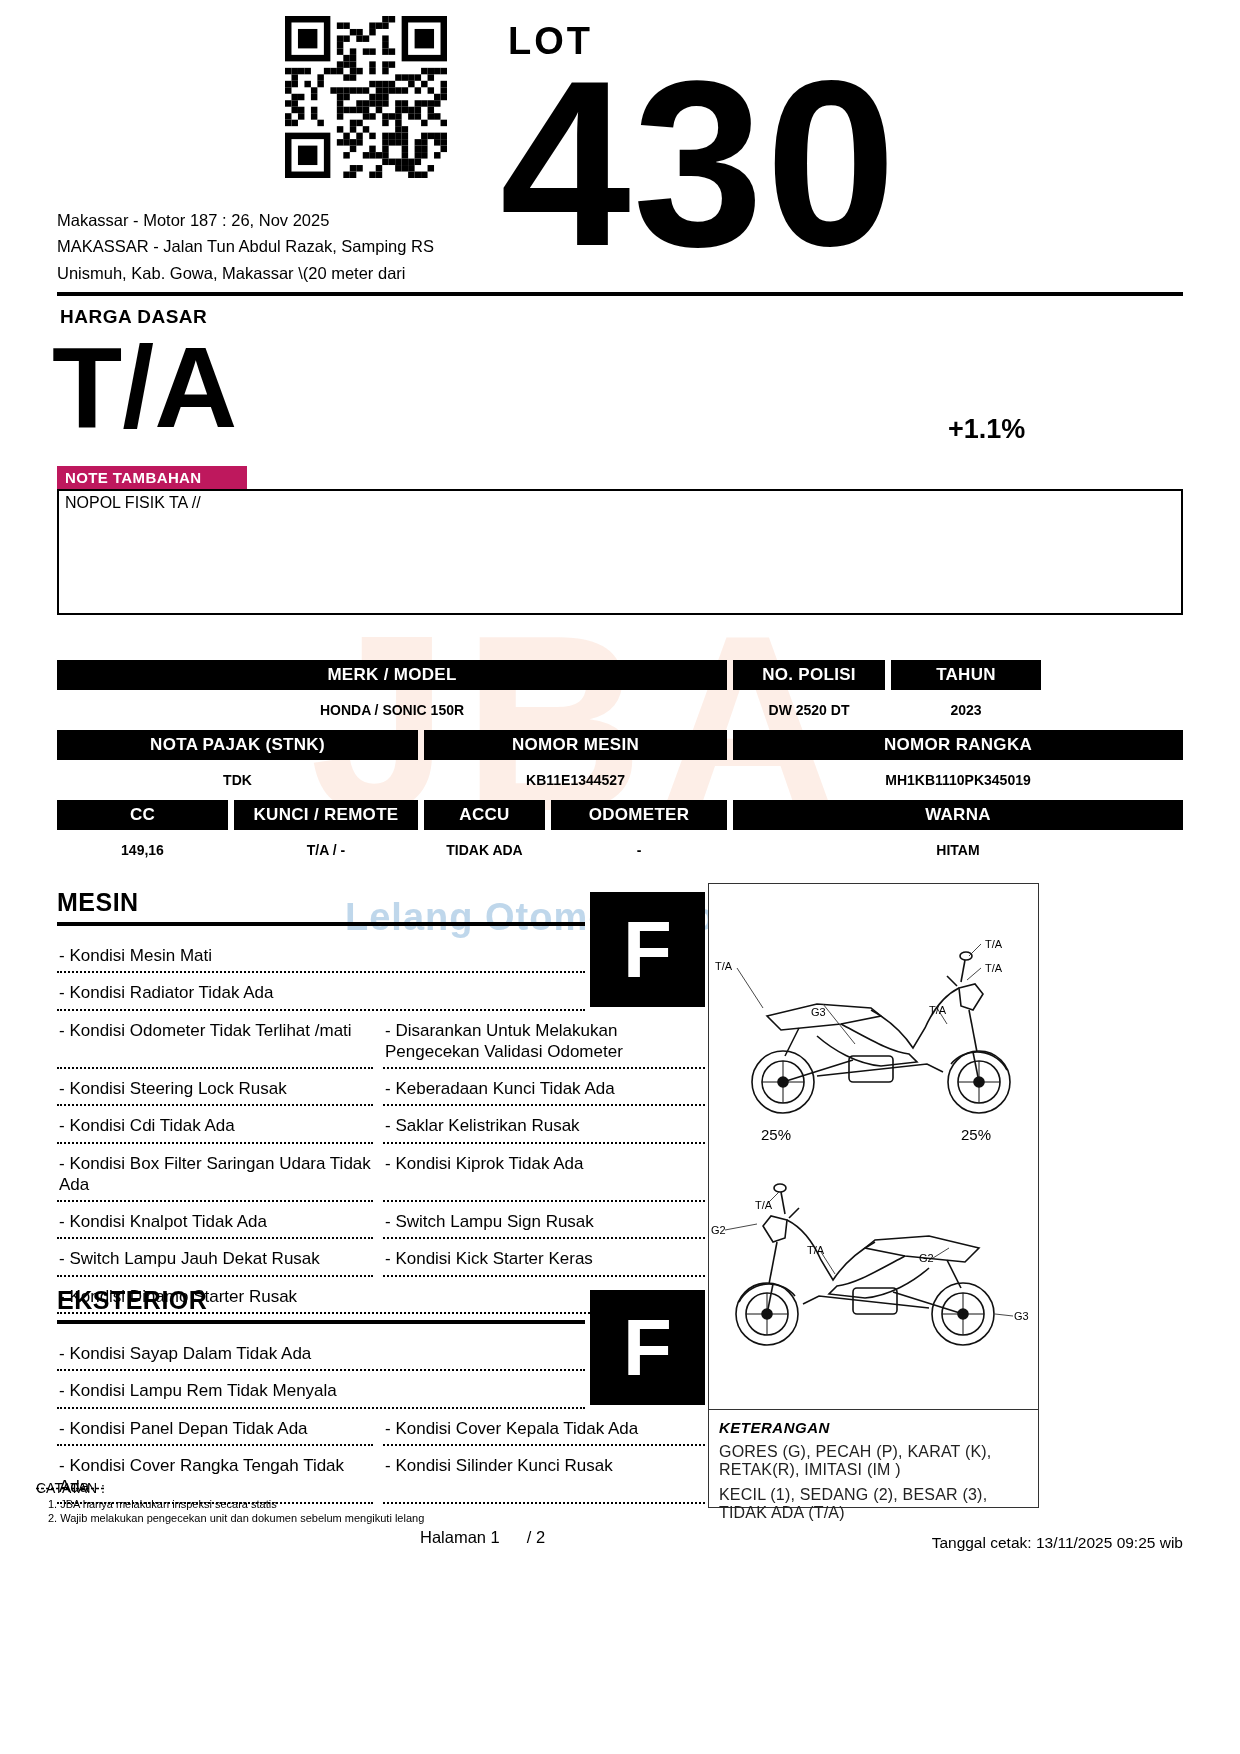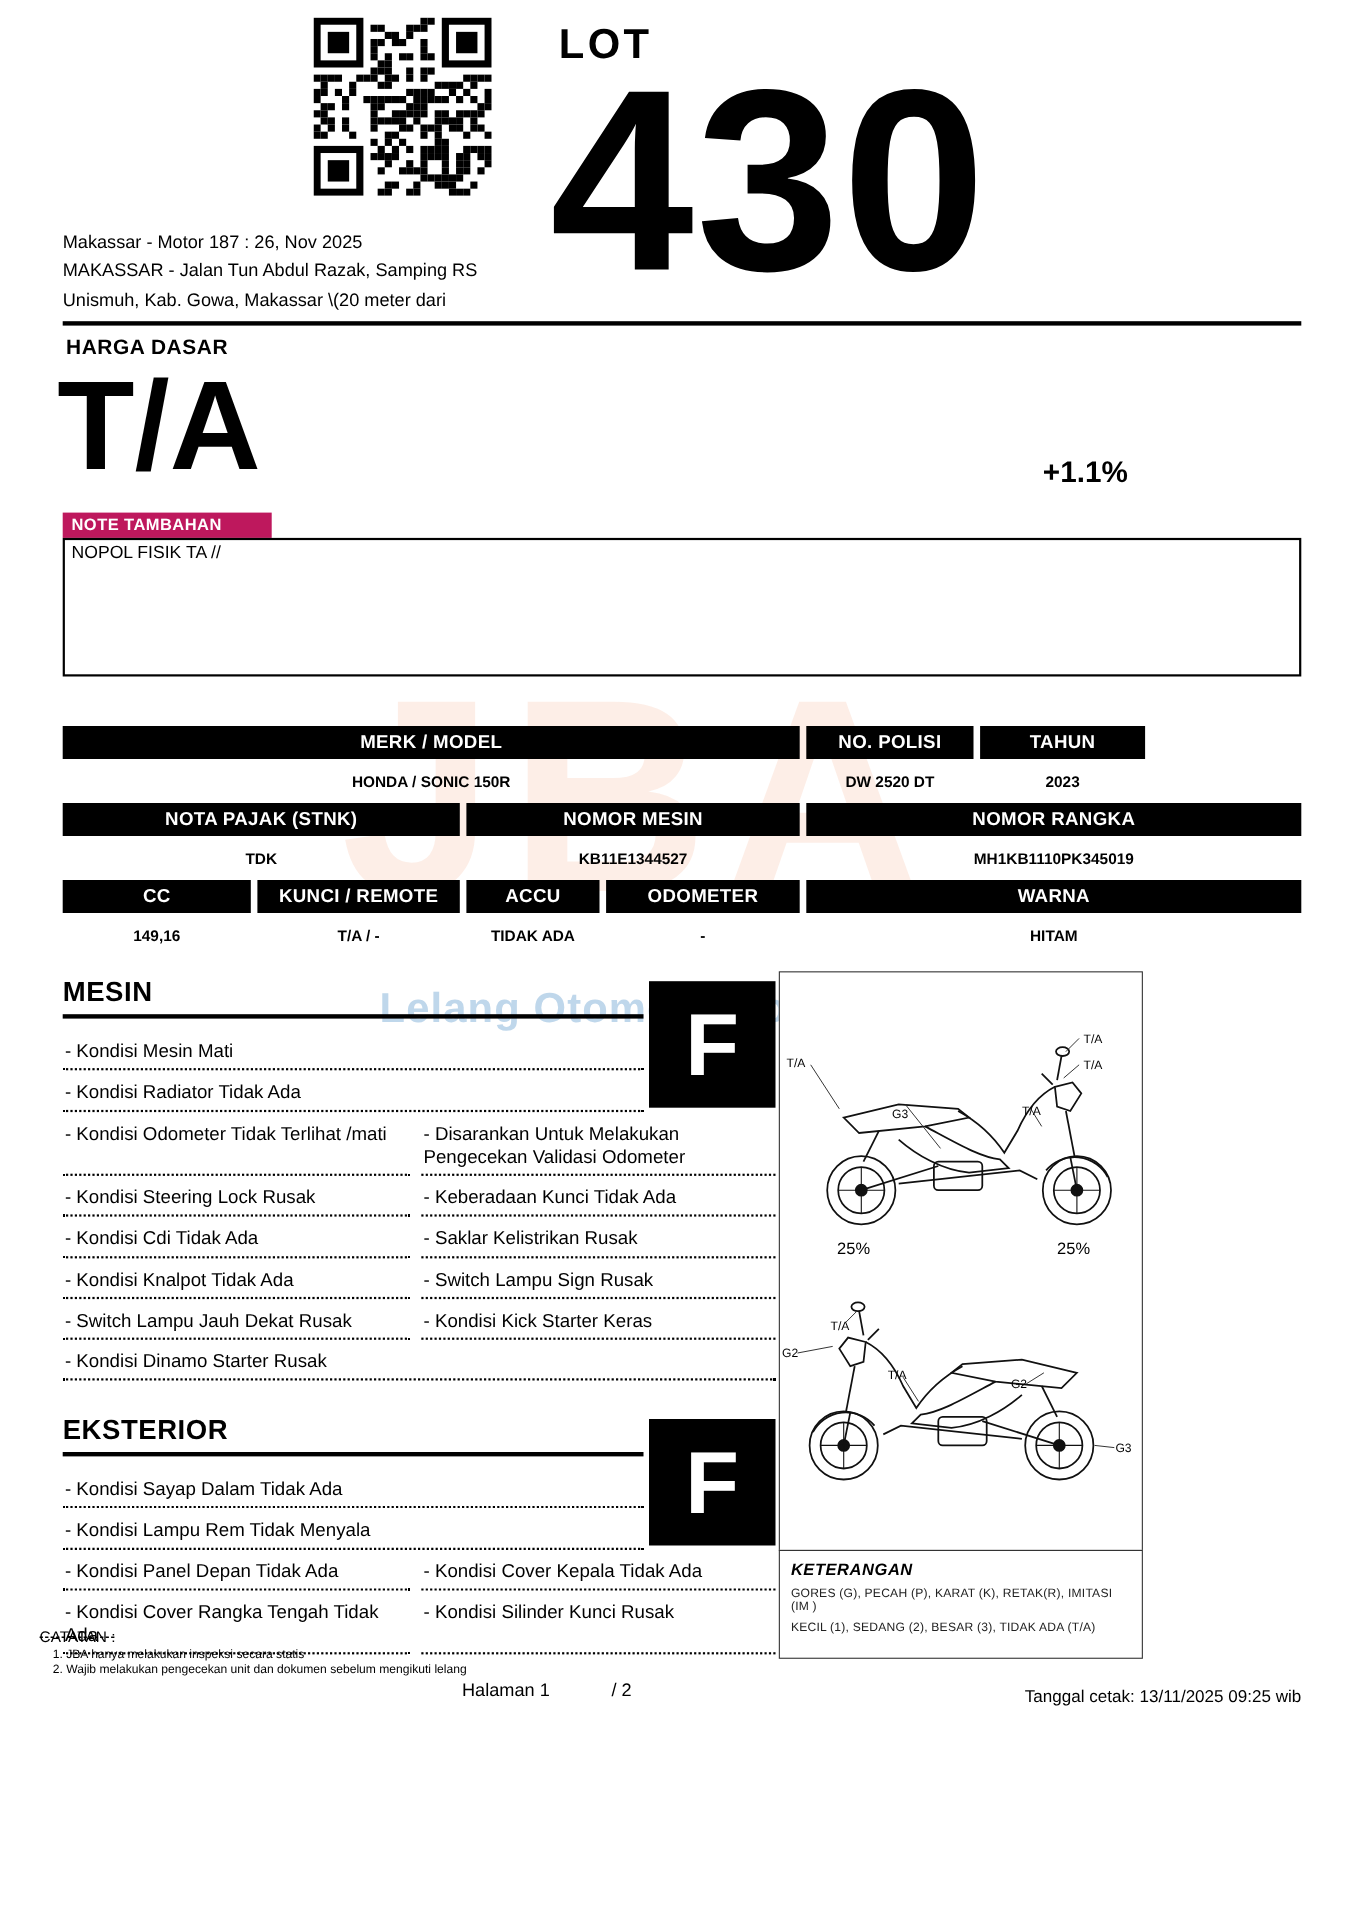--- a/index.html
+++ b/index.html
@@ -53,27 +53,27 @@
   .cond-cell { border-bottom:2px dotted #000; font-size:17px; line-height:1.25; padding:9px 2px 5px 2px; }
   .cond-cell.cut { grid-column:1 / -1; width:528px; }
   .cond-cell.full { grid-column:1 / -1; }
 
   
   .diagram-panel { left:708px; top:883px; width:331px; height:527px; border:1px solid #333; background:#fff; }
   .diagram-panel svg { display:block; width:100%; height:100%; }
   .keterangan { left:708px; top:1409px; width:331px; height:99px; border:1px solid #333; background:#fff;
                 padding:9px 10px; }
   .ket-title { font-size:15px; font-weight:bold; letter-spacing:0.5px;font-style:italic; }
-  .ket-line { font-size:11px; color:#222; margin-top:7px; letter-spacing:0.2px; }
+  .ket-line { font-size:16px; color:#222; margin-top:7px; letter-spacing:0.2px; }
 
   
   .catatan { left:36px; top:1480px; }
   .catatan-title { font-size:14px; text-decoration-line:line-through; text-decoration-style:dashed; }
   .catatan-item { font-size:11px; margin-left:12px; margin-top:2px; }
-  .footer-page { left:420px; top:1528px; font-size:16.5px; display:flex; gap:56px; }
+  .footer-page { left:420px; top:1528px; font-size:16.5px; display:flex; gap:27px; }
   .footer-date { right:57px; top:1534px; font-size:15.5px; }
 
   svg text { font-family:"Liberation Sans", sans-serif; }
   .dlabel { font-size:11px; fill:#000; }
   .dpercent { font-size:15px; fill:#000; }
 </style>
 </head>
 <body>
 
 <div class="page">
@@ -374,20 +374,24 @@
       </div>
       <div class="cond-row">
         <div class="cond-cell">- Kondisi Steering Lock Rusak</div>
         <div class="cond-cell">- Keberadaan Kunci Tidak Ada</div>
       </div>
       <div class="cond-row">
         <div class="cond-cell">- Kondisi Cdi Tidak Ada</div>
         <div class="cond-cell">- Saklar Kelistrikan Rusak</div>
       </div>
       <div class="cond-row">
+        <div class="cond-cell">- Kondisi Box Filter Saringan Udara Tidak Ada</div>
+        <div class="cond-cell">- Kondisi Kiprok Tidak Ada</div>
+      </div>
+      <div class="cond-row">
         <div class="cond-cell">- Kondisi Knalpot Tidak Ada</div>
         <div class="cond-cell">- Switch Lampu Sign Rusak</div>
       </div>
       <div class="cond-row">
         <div class="cond-cell">- Switch Lampu Jauh Dekat Rusak</div>
         <div class="cond-cell">- Kondisi Kick Starter Keras</div>
       </div>
       <div class="cond-row">
         <div class="cond-cell full">- Kondisi Dinamo Starter Rusak</div>
       </div>

